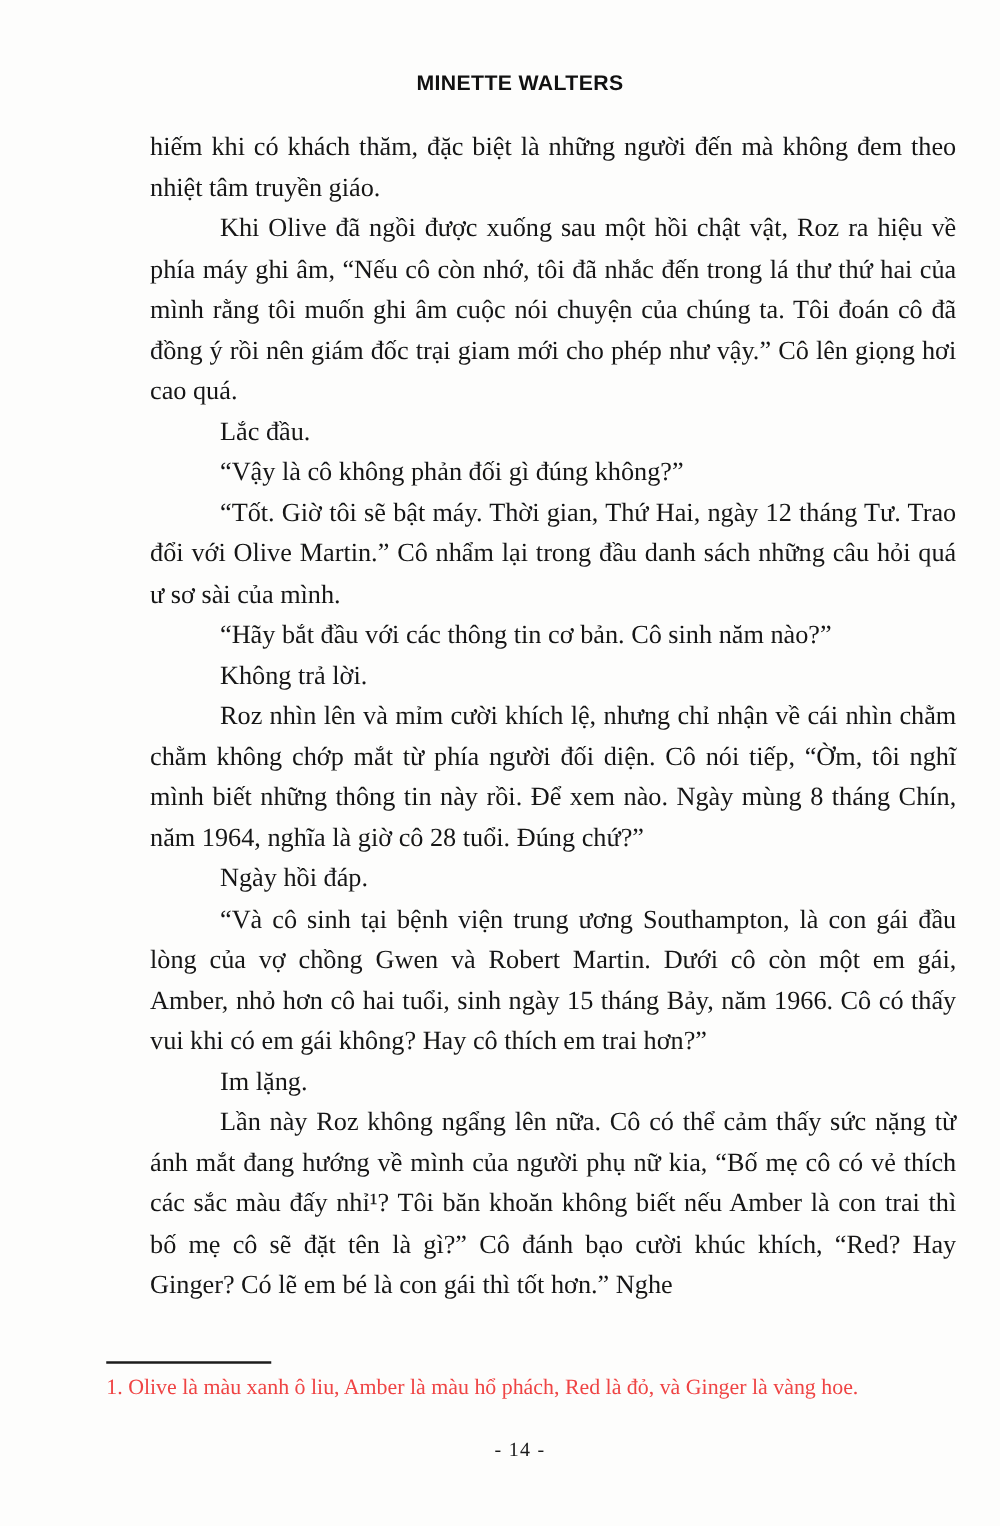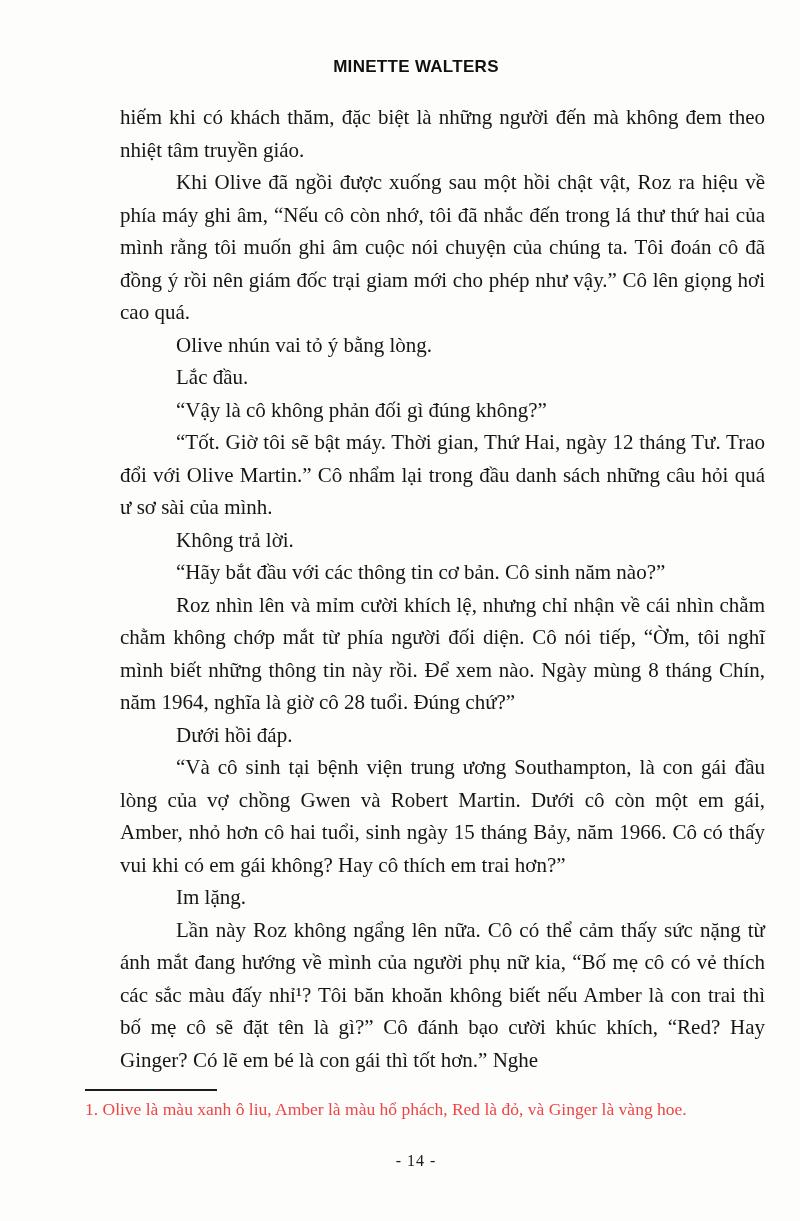--- a/index.html
+++ b/index.html
@@ -76,28 +76,27 @@
 </head>
 <body>
 
 <div class="page">
 
   <div class="running-header">MINETTE WALTERS</div>
 
   <div class="text-block">
     <p class="no-indent">hiếm khi có khách thăm, đặc biệt là những người đến mà không đem theo nhiệt tâm truyền giáo.</p>
     <p>Khi Olive đã ngồi được xuống sau một hồi chật vật, Roz ra hiệu về phía máy ghi âm, “Nếu cô còn nhớ, tôi đã nhắc đến trong lá thư thứ hai của mình rằng tôi muốn ghi âm cuộc nói chuyện của chúng ta. Tôi đoán cô đã đồng ý rồi nên giám đốc trại giam mới cho phép như vậy.” Cô lên giọng hơi cao quá.</p>
-    <p>Olive nhún vai tỏ ý bằng lòng.</p>
     <p>Lắc đầu.</p>
     <p>“Vậy là cô không phản đối gì đúng không?”</p>
     <p>“Tốt. Giờ tôi sẽ bật máy. Thời gian, Thứ Hai, ngày 12 tháng Tư. Trao đổi với Olive Martin.” Cô nhẩm lại trong đầu danh sách những câu hỏi quá ư sơ sài của mình.</p>
+    <p>“Hãy bắt đầu với các thông tin cơ bản. Cô sinh năm nào?”</p>
     <p>Không trả lời.</p>
-    <p>“Hãy bắt đầu với các thông tin cơ bản. Cô sinh năm nào?”</p>
     <p>Roz nhìn lên và mỉm cười khích lệ, nhưng chỉ nhận về cái nhìn chằm chằm không chớp mắt từ phía người đối diện. Cô nói tiếp, “Ờm, tôi nghĩ mình biết những thông tin này rồi. Để xem nào. Ngày mùng 8 tháng Chín, năm 1964, nghĩa là giờ cô 28 tuổi. Đúng chứ?”</p>
-    <p>Dưới hồi đáp.</p>
+    <p>Ngày hồi đáp.</p>
     <p>“Và cô sinh tại bệnh viện trung ương Southampton, là con gái đầu lòng của vợ chồng Gwen và Robert Martin. Dưới cô còn một em gái, Amber, nhỏ hơn cô hai tuổi, sinh ngày 15 tháng Bảy, năm 1966. Cô có thấy vui khi có em gái không? Hay cô thích em trai hơn?”</p>
     <p>Im lặng.</p>
     <p>Lần này Roz không ngẩng lên nữa. Cô có thể cảm thấy sức nặng từ ánh mắt đang hướng về mình của người phụ nữ kia, “Bố mẹ cô có vẻ thích các sắc màu đấy nhỉ¹? Tôi băn khoăn không biết nếu Amber là con trai thì bố mẹ cô sẽ đặt tên là gì?” Cô đánh bạo cười khúc khích, “Red? Hay Ginger? Có lẽ em bé là con gái thì tốt hơn.” Nghe</p>
   </div>
 
   <div class="footnote">
     <div class="footnote-rule"></div>
     <div class="footnote-text">1. Olive là màu xanh ô liu, Amber là màu hổ phách, Red là đỏ, và Ginger là vàng hoe.</div>
   </div>
 

